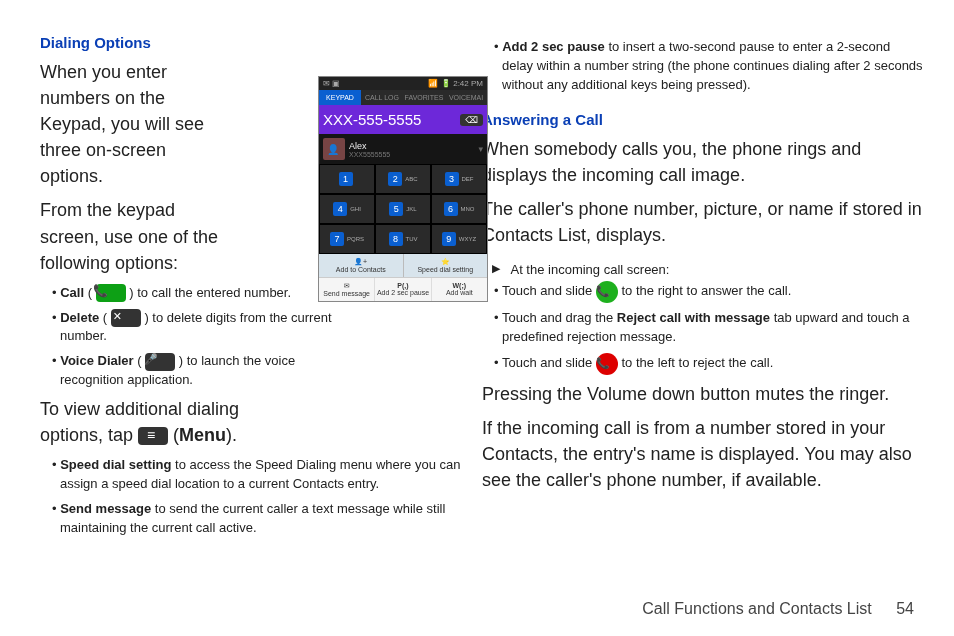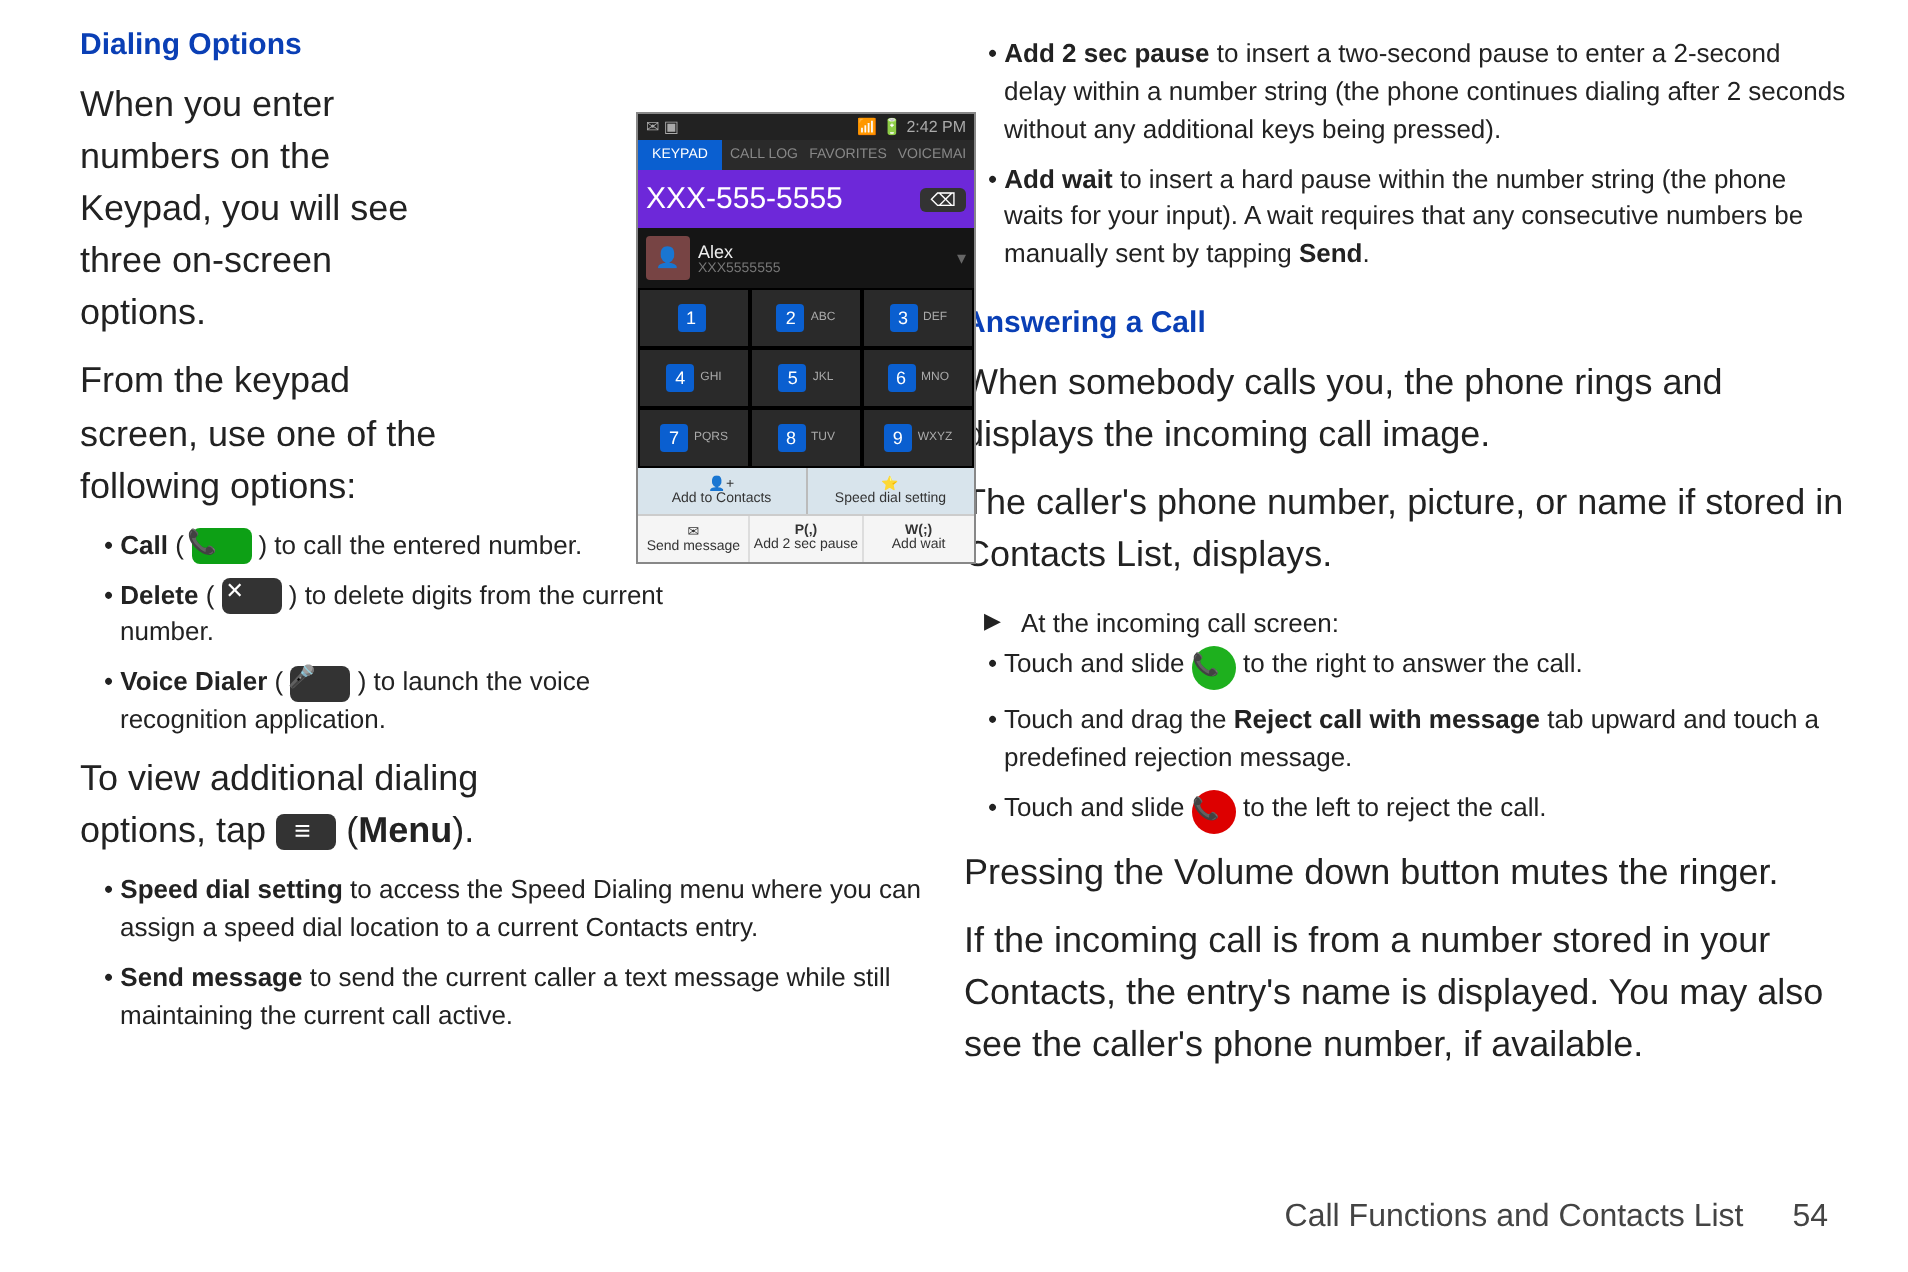--- a/index.html
+++ b/index.html
@@ -1,17 +1,17 @@
 <!DOCTYPE html>
 <html><head>
 <meta charset="utf-8">
 <style>
   * { box-sizing: border-box; margin: 0; padding: 0; }
   html, body { width: 954px; height: 636px; font-family: Arial, Helvetica, sans-serif; color: #222; background: #fff; }
-  .page { display: flex; width: 954px; height: 636px; padding: 4px 30px 10px 40px; }
+  .page { display: flex; width: 954px; height: 636px; padding: 24px 30px 10px 40px; }
   .col { flex: 1; display: flex; flex-direction: column; }
   .col-left { position: relative; }
   h3.section { color: #0a3fb5; font-size: 15px; font-weight: bold; margin: 10px 0 8px; }
   p { font-size: 18px; line-height: 1.45; margin: 0 0 8px; font-stretch: condensed; }
   ul.bullets { list-style: none; padding-left: 12px; }
   ul.bullets li { font-size: 13px; line-height: 1.45; margin-bottom: 6px; padding-left: 8px; text-indent: -8px; font-stretch: condensed;}
   ul.bullets li::before { content: "• "; }
   .arrow-item { display: flex; gap: 10px; align-items: flex-start; margin: 6px 0 4px 10px; font-size: 13px;}
   .sub-bullets { padding-left: 34px; }
   .inline-icon { display: inline-block; vertical-align: middle; width: 30px; height: 18px; border-radius: 4px; position: relative; }
@@ -151,21 +151,20 @@
         <div>✉<br><span>Send message</span></div>
         <div><b>P(,)</b><br><span>Add 2 sec pause</span></div>
         <div><b>W(;)</b><br><span>Add wait</span></div>
       </div>
     </div>
   </div>
 
   <div class="col">
     <ul class="bullets" style="margin-top:14px;">
       <li><b>Add 2 sec pause</b><span> to insert a two-second pause to enter a 2-second delay within a number string (the phone continues dialing after 2 seconds without any additional keys being pressed).</span></li>
-      <li><b>Add wait</b><span> to insert a hard pause within the number string (the phone waits for your input). A wait requires that any consecutive numbers be manually sent by tapping </span><b>Send</b><span>.</span></li>
     </ul>
     <h3 class="section">Answering a Call</h3>
     <p>When somebody calls you, the phone rings and displays the incoming call image.</p>
     <p>The caller's phone number, picture, or name if stored in Contacts List, displays.</p>
     <div class="arrow-item">
       <span style="font-size:11px;">▶</span>
       <span>At the incoming call screen:</span>
     </div>
     <ul class="bullets sub-bullets">
       <li><span>Touch and slide </span><span class="icon-answer">📞</span><span> to the right to answer the call.</span></li>

